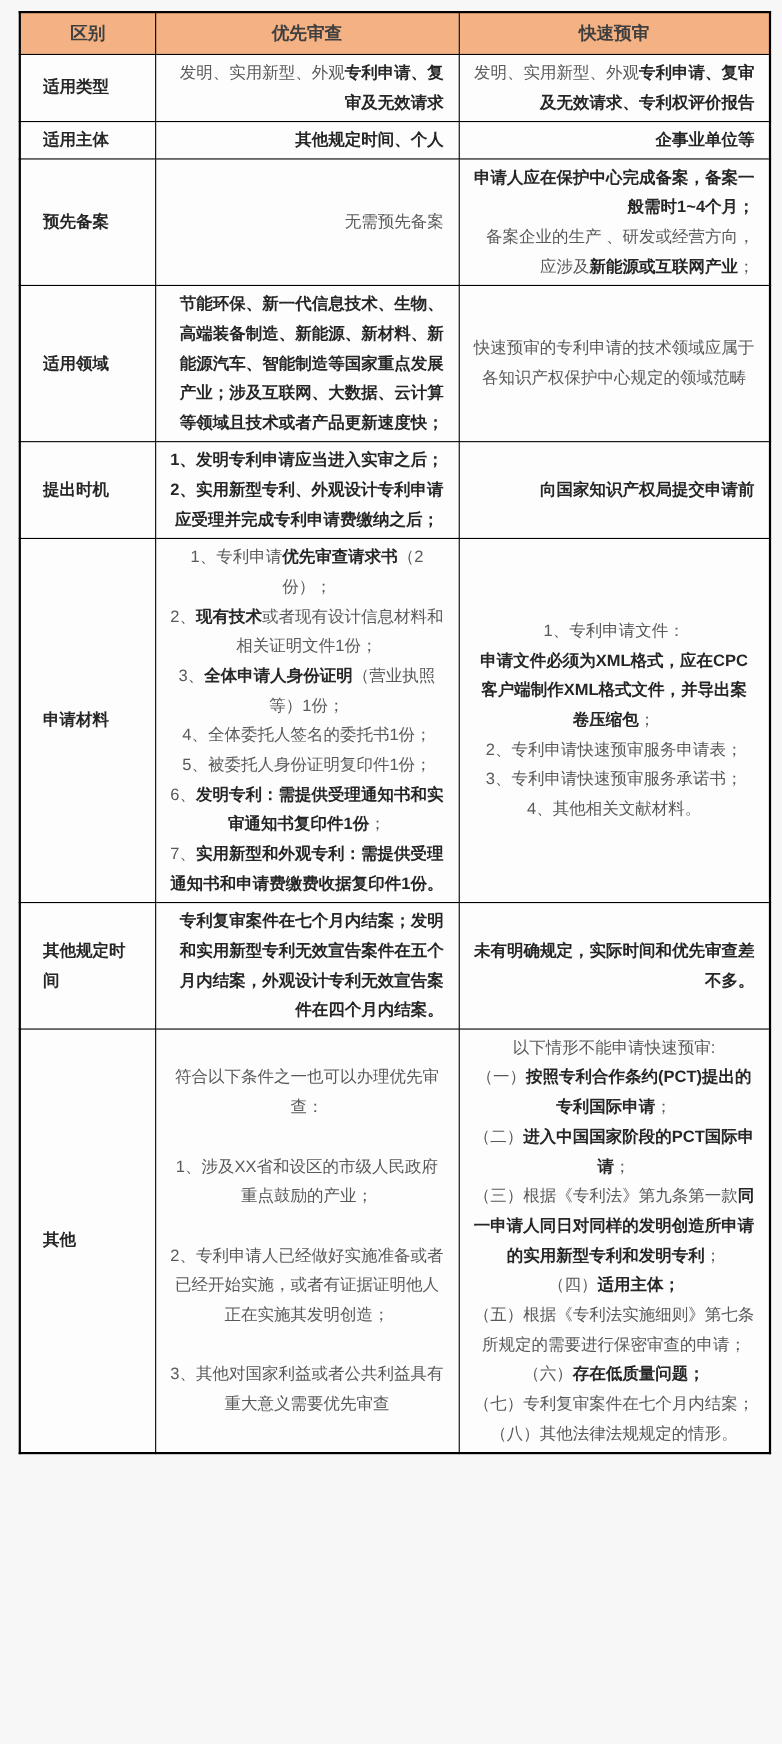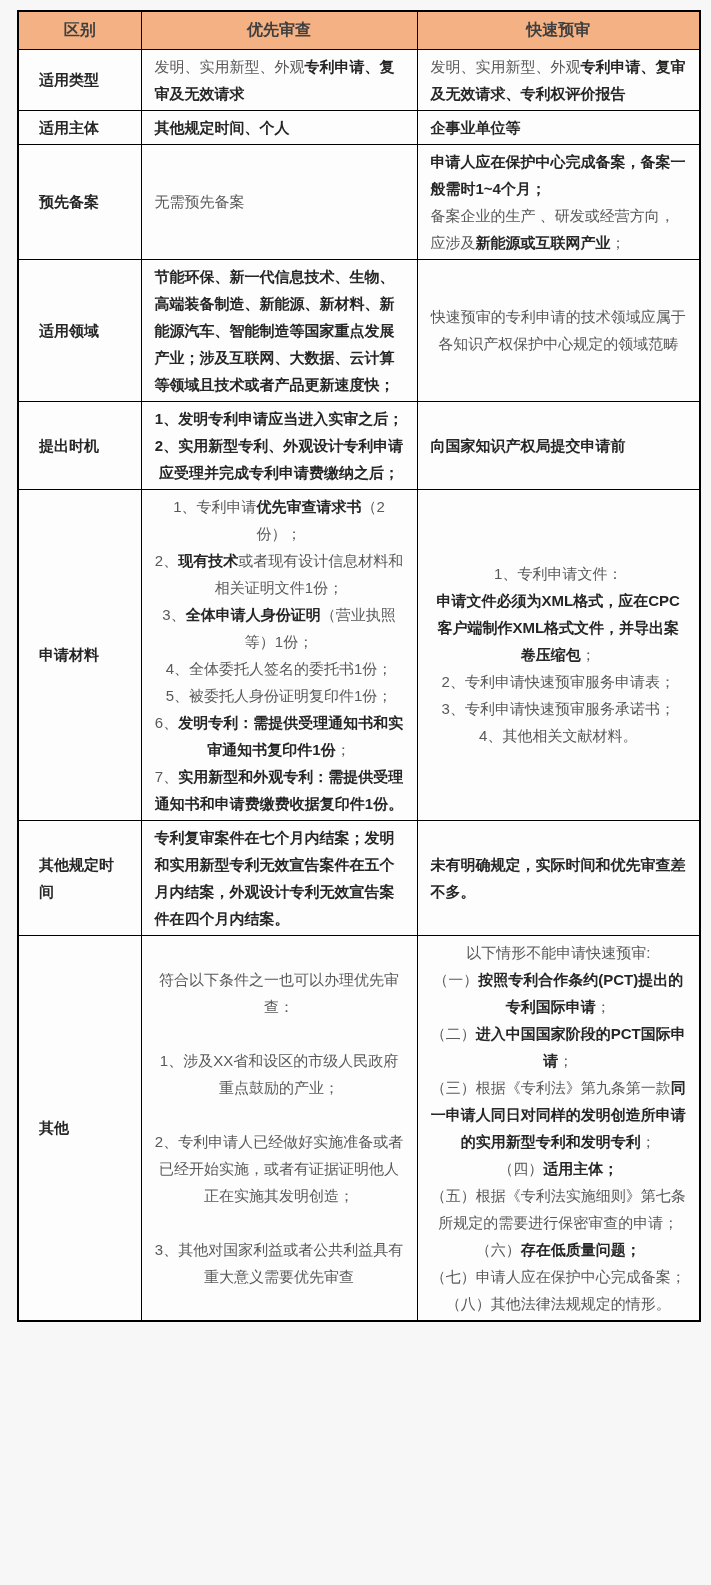--- a/index.html
+++ b/index.html
@@ -41,21 +41,21 @@
     vertical-align: middle;
   }
   td.content-cell {
     font-size: 15px;
     line-height: 27px;
     color: var(--body-text, #595959);
     padding: 3px 13px;
     vertical-align: middle;
   }
   td.content-cell b { color: var(--bold-text, #262626); font-weight: bold; }
-  .align-center { text-align: left; }
+  .align-center { text-align: right; }
   .align-left { text-align: center; }
   .para { min-height: 27px; margin: 0; }
 </style>
 </head>
 <body>
 
 <div class="table-wrap">
   <table class="cmp">
     <colgroup>
       <col class="c1">
@@ -157,19 +157,19 @@
             <div class="para"><span>3、其他对国家利益或者公共利益具有重大意义需要优先审查</span></div>
           </td>
           <td class="content-cell align-left">
             <div class="para"><span>以下情形不能申请快速预审:</span></div>
             <div class="para"><span>（一）</span><b>按照专利合作条约(PCT)提出的专利国际申请</b><span>；</span></div>
             <div class="para"><span>（二）</span><b>进入中国国家阶段的PCT国际申请</b><span>；</span></div>
             <div class="para"><span>（三）根据《专利法》第九条第一款</span><b>同一申请人同日对同样的发明创造所申请的实用新型专利和发明专利</b><span>；</span></div>
             <div class="para"><span>（四）</span><b>适用主体；</b></div>
             <div class="para"><span>（五）根据《专利法实施细则》第七条所规定的需要进行保密审查的申请；</span></div>
             <div class="para"><span>（六）</span><b>存在低质量问题；</b></div>
-            <div class="para"><span>（七）申请人应在保护中心完成备案；</span></div>
+            <div class="para"><span>（七）专利复审案件在七个月内结案；</span></div>
             <div class="para"><span>（八）其他法律法规规定的情形。</span></div>
           </td>
         </tr>
       </tbody>
   </table>
 </div>
 
 </body></html>

